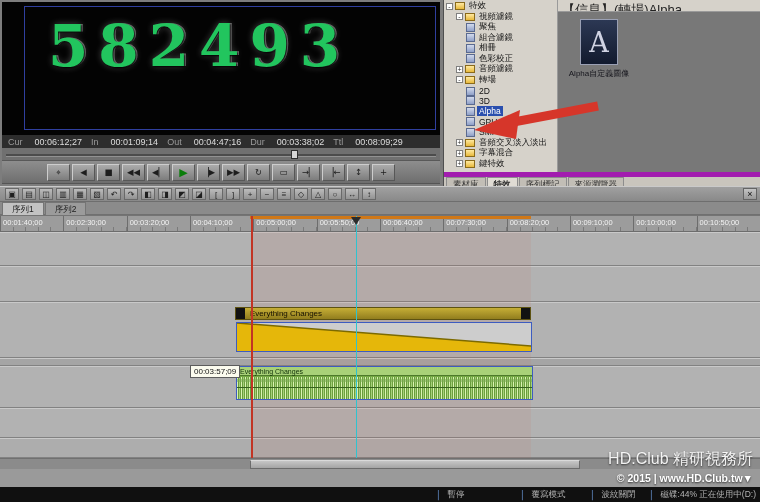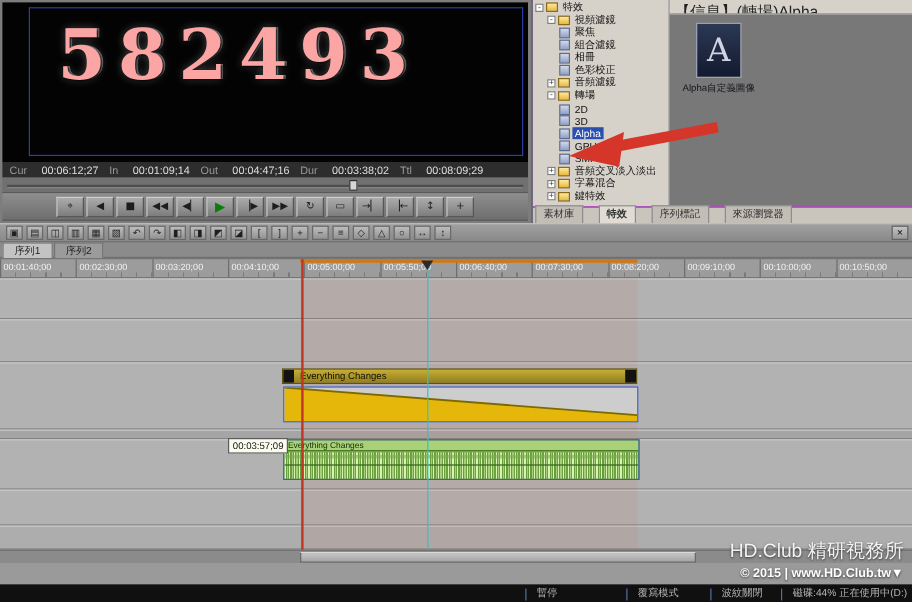--- a/index.html
+++ b/index.html
@@ -4,21 +4,21 @@
 <style>
   *{margin:0;padding:0;box-sizing:border-box;}
   html,body{background:#555;}
   body{font-family:"Liberation Sans",sans-serif;}
   .canvas{position:relative;width:760px;height:502px;background:#7d7d7d;overflow:hidden;}
 
   
   .monitor{position:absolute;left:2px;top:2px;width:438px;height:133px;background:#030303;}
   .safe{position:absolute;left:22px;top:4px;width:412px;height:124px;border:1px solid #2f3f9f;}
   .bignum{position:absolute;left:46px;top:10px;font-family:"DejaVu Serif",serif;font-weight:bold;
-          font-size:58px;letter-spacing:10px;color:#fca5a5;
+          font-size:58px;letter-spacing:10px;color:#22c55e;
           text-shadow:1px 1px 2px #000,0 0 7px rgba(255,255,255,.28),2px 0 0 #6f6f6f;}
   .tcbar{position:absolute;left:2px;top:135px;width:438px;height:13px;background:#2d2d2d;color:#dedede;
          font-size:9px;display:flex;align-items:center;gap:9px;padding:0 6px;white-space:nowrap;}
   .tc-item{display:flex;gap:12px;}
   .tc-label{color:#9a9a9a;}
   .shuttle{position:absolute;left:2px;top:148px;width:438px;height:13px;background:#707070;border-bottom:1px solid #595959;}
   .shuttle-track{position:absolute;left:4px;right:4px;top:6px;height:3px;background:#4c4c4c;border-bottom:1px solid #929292;}
   .shuttle-thumb{position:absolute;left:66%;top:2px;width:7px;height:9px;background:#d6d6d6;border:1px solid #2e2e2e;}
   .transport{position:absolute;left:2px;top:161px;width:438px;height:23px;background:linear-gradient(#8e8e8e,#6e6e6e);
              display:flex;align-items:center;justify-content:center;gap:2px;border-bottom:1px solid #555;}
@@ -40,21 +40,21 @@
   .tree-label{padding:0 2px;}
   .tree-row.sel .tree-label{background:#2a4fae;color:#fff;}
   .detail{flex:1;display:flex;flex-direction:column;background:#787878;min-width:0;}
   .detail-title{height:12px;background:#d6d2ca;font-size:13px;color:#222;padding:1px 4px;
                 border-bottom:1px solid #9a9a9a;white-space:nowrap;overflow:hidden;}
   .detail-body{flex:1;padding:7px 12px;}
   .thumb-wrap{width:58px;display:flex;flex-direction:column;align-items:center;gap:3px;}
   .thumb-a{width:38px;height:46px;background:linear-gradient(#2c3854,#121a2e);border:1px solid #9aa0b4;
            color:#d0d3e3;font-family:"DejaVu Serif",serif;font-size:27px;display:flex;align-items:center;justify-content:center;}
   .thumb-label{font-size:8px;color:#15151c;white-space:nowrap;}
-  .eff-tabs{height:14px;background:#c9c5bd;display:flex;align-items:flex-end;gap:13px;padding:0 2px;border-top:1px solid #a21caf;}
+  .eff-tabs{height:14px;background:#c9c5bd;display:flex;gap:1px;padding:0 2px;border-top:5px solid #a21caf;}
   .eff-tab{font-size:8.5px;padding:1px 6px;background:#c2beb6;border:1px solid #8d8d8d;border-bottom:none;color:#333;white-space:nowrap;}
   .eff-tab.active{background:#e0dcd4;font-weight:bold;}
   .arrow-svg{position:absolute;left:430px;top:93px;width:185px;height:52px;z-index:8;pointer-events:none;}
 
   
   .tl-toolbar{position:absolute;left:0;top:186px;width:760px;height:16px;background:linear-gradient(#a0a0a0,#898989);
               border-top:1px solid #cacaca;border-bottom:1px solid #6e6e6e;display:flex;align-items:center;gap:3px;padding:0 5px;}
   .ti{width:14px;height:12px;background:linear-gradient(#bcbcbc,#939393);border:1px solid #696969;font-size:8px;
       color:#1f1f1f;display:flex;align-items:center;justify-content:center;cursor:default;}
   .tl-close{position:absolute;right:3px;top:188px;width:14px;height:12px;background:linear-gradient(#c4c4c4,#989898);

